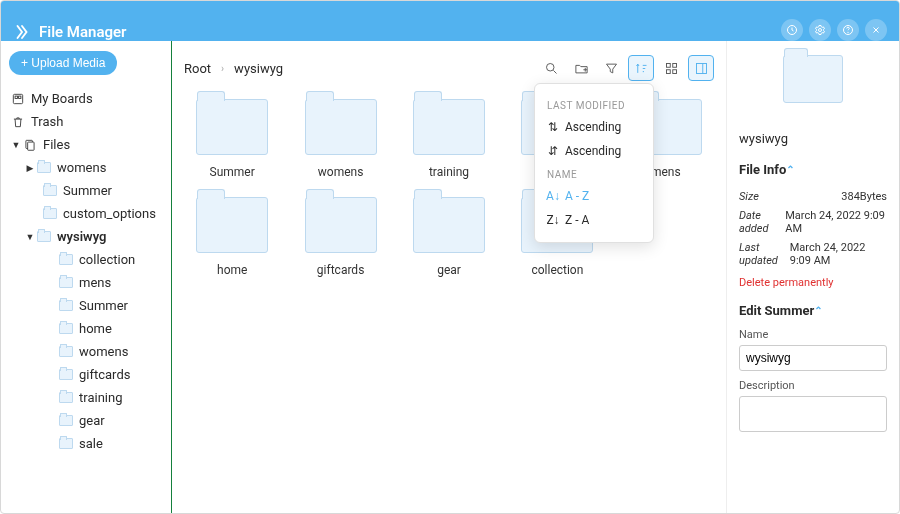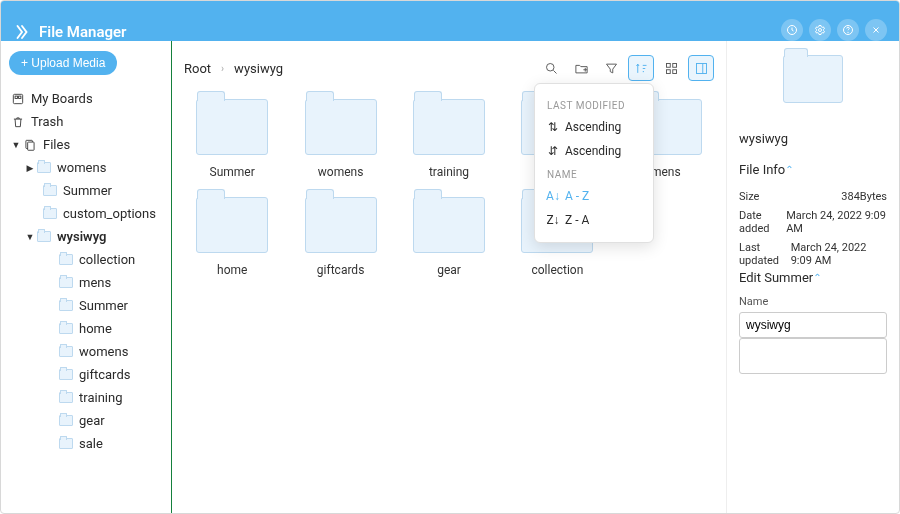--- a/index.html
+++ b/index.html
@@ -40,24 +40,24 @@
 .dropdown { position: absolute; top: 42px; right: 72px; background: #fff; border: 1px solid #e0e0e0; border-radius: 6px; box-shadow: 0 4px 16px rgba(0,0,0,0.12); padding: 10px 12px; width: 120px; z-index: 10; }
 .dd-header { font-size: 10px; color: #999; letter-spacing: 0.5px; margin: 6px 0 4px; }
 .dd-item { display: flex; align-items: center; gap: 6px; padding: 5px 0; font-size: 12px; cursor: pointer; }
 .dd-item.sel { color: #52b2ef; }
 .dd-item .dd-ico { width: 12px; display: flex; justify-content: center; }
 .details { width: 172px; padding: 14px 12px; overflow-y: auto; font-size: 12px; }
 .details .preview { display: flex; justify-content: center; margin-bottom: 18px; }
 .details .preview .folder-big { width: 60px; height: 48px; }
 .details .preview .folder-big::before { width: 22px; height: 8px; top: -8px; }
 .details .d-name { font-size: 13px; margin-bottom: 16px; }
-.d-section-head { display: flex; align-items: center; font-weight: 400; font-size: 13px; margin-bottom: 10px; cursor: pointer; }
+.d-section-head { display: flex; align-items: center; font-weight: 700; font-size: 13px; margin-bottom: 10px; cursor: pointer; }
 .d-section-head .chev { color: #52b2ef; font-size: 10px; }
 .d-row { display: flex; justify-content: space-between; padding: 3px 0; font-size: 11px; }
-.d-row .k { color: #333; }
+.d-row .k { color: #333; font-style: italic; }
 .d-row .v { color: #333; }
 .d-delete { color: #e03131; font-size: 11px; padding: 6px 0 14px; cursor: pointer; }
 .d-label { font-size: 11px; color: #555; margin: 8px 0 4px; }
 .d-input { width: 100%; border: 1px solid #ccc; border-radius: 3px; padding: 5px 6px; font-size: 12px; }
 .d-textarea { width: 100%; height: 36px; border: 1px solid #ccc; border-radius: 3px; padding: 5px 6px; font-size: 12px; resize: none; }
 </style>
 </head>
 <body>
 
 <div class="header">
@@ -334,21 +334,23 @@
         <span class="v">384Bytes</span>
       </div>
     <div class="d-row">
         <span class="k">Date added</span>
         <span class="v">March 24, 2022 9:09 AM</span>
       </div>
     <div class="d-row">
         <span class="k">Last updated</span>
         <span class="v">March 24, 2022 9:09 AM</span>
       </div>
+    <div class="d-delete">Delete permanently</div>
     <div class="d-section-head">
         <span>Edit Summer</span>
         <span class="chev">⌃</span>
       </div>
     <div class="d-label">Name</div>
     <input class="d-input" value="wysiwyg" style="">
+    <div class="d-label">Description</div>
     <textarea class="d-textarea" style=""></textarea>
   </div>
 </div>
 
 </body></html>

